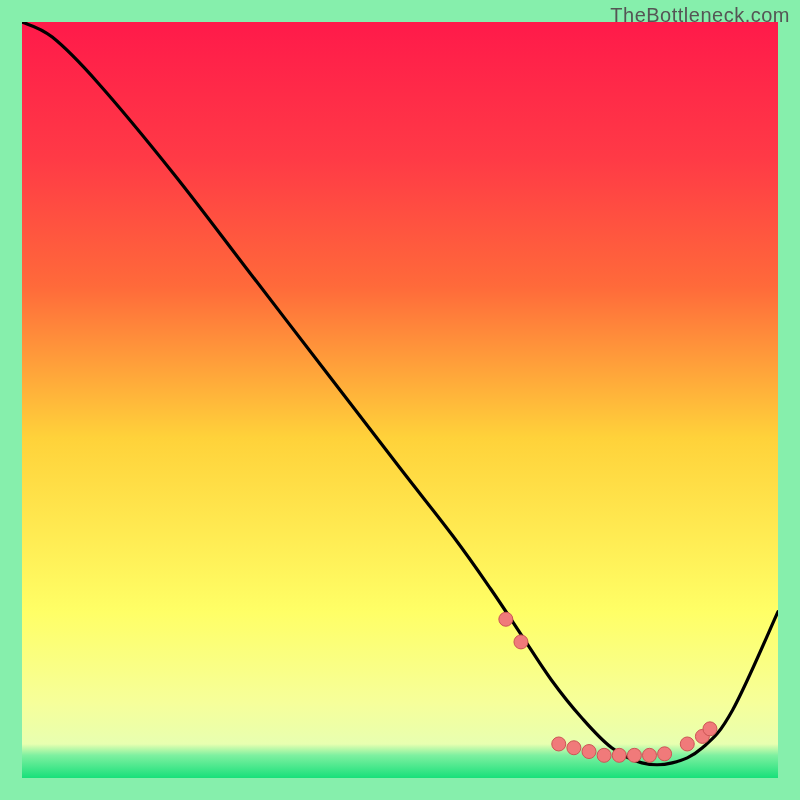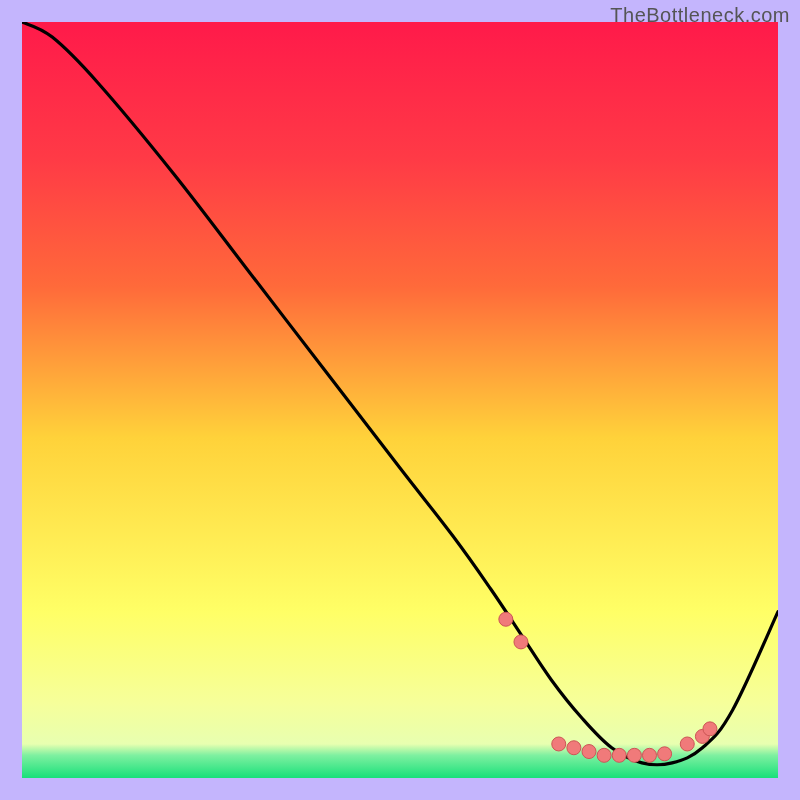--- a/index.html
+++ b/index.html
@@ -8,21 +8,21 @@
     width: 800px;
     height: 800px;
     background: #000;
     font-family: Arial, Helvetica, sans-serif;
     overflow: hidden;
   }
   .frame {
     position: relative;
     width: 800px;
     height: 800px;
-    background: #c4b5fd;
+    background: #86efac;
   }
   .watermark {
     position: absolute;
     top: 4px;
     right: 10px;
     color: #555;
     font-size: 20px;
     font-weight: 500;
     letter-spacing: 0.5px;
   }

